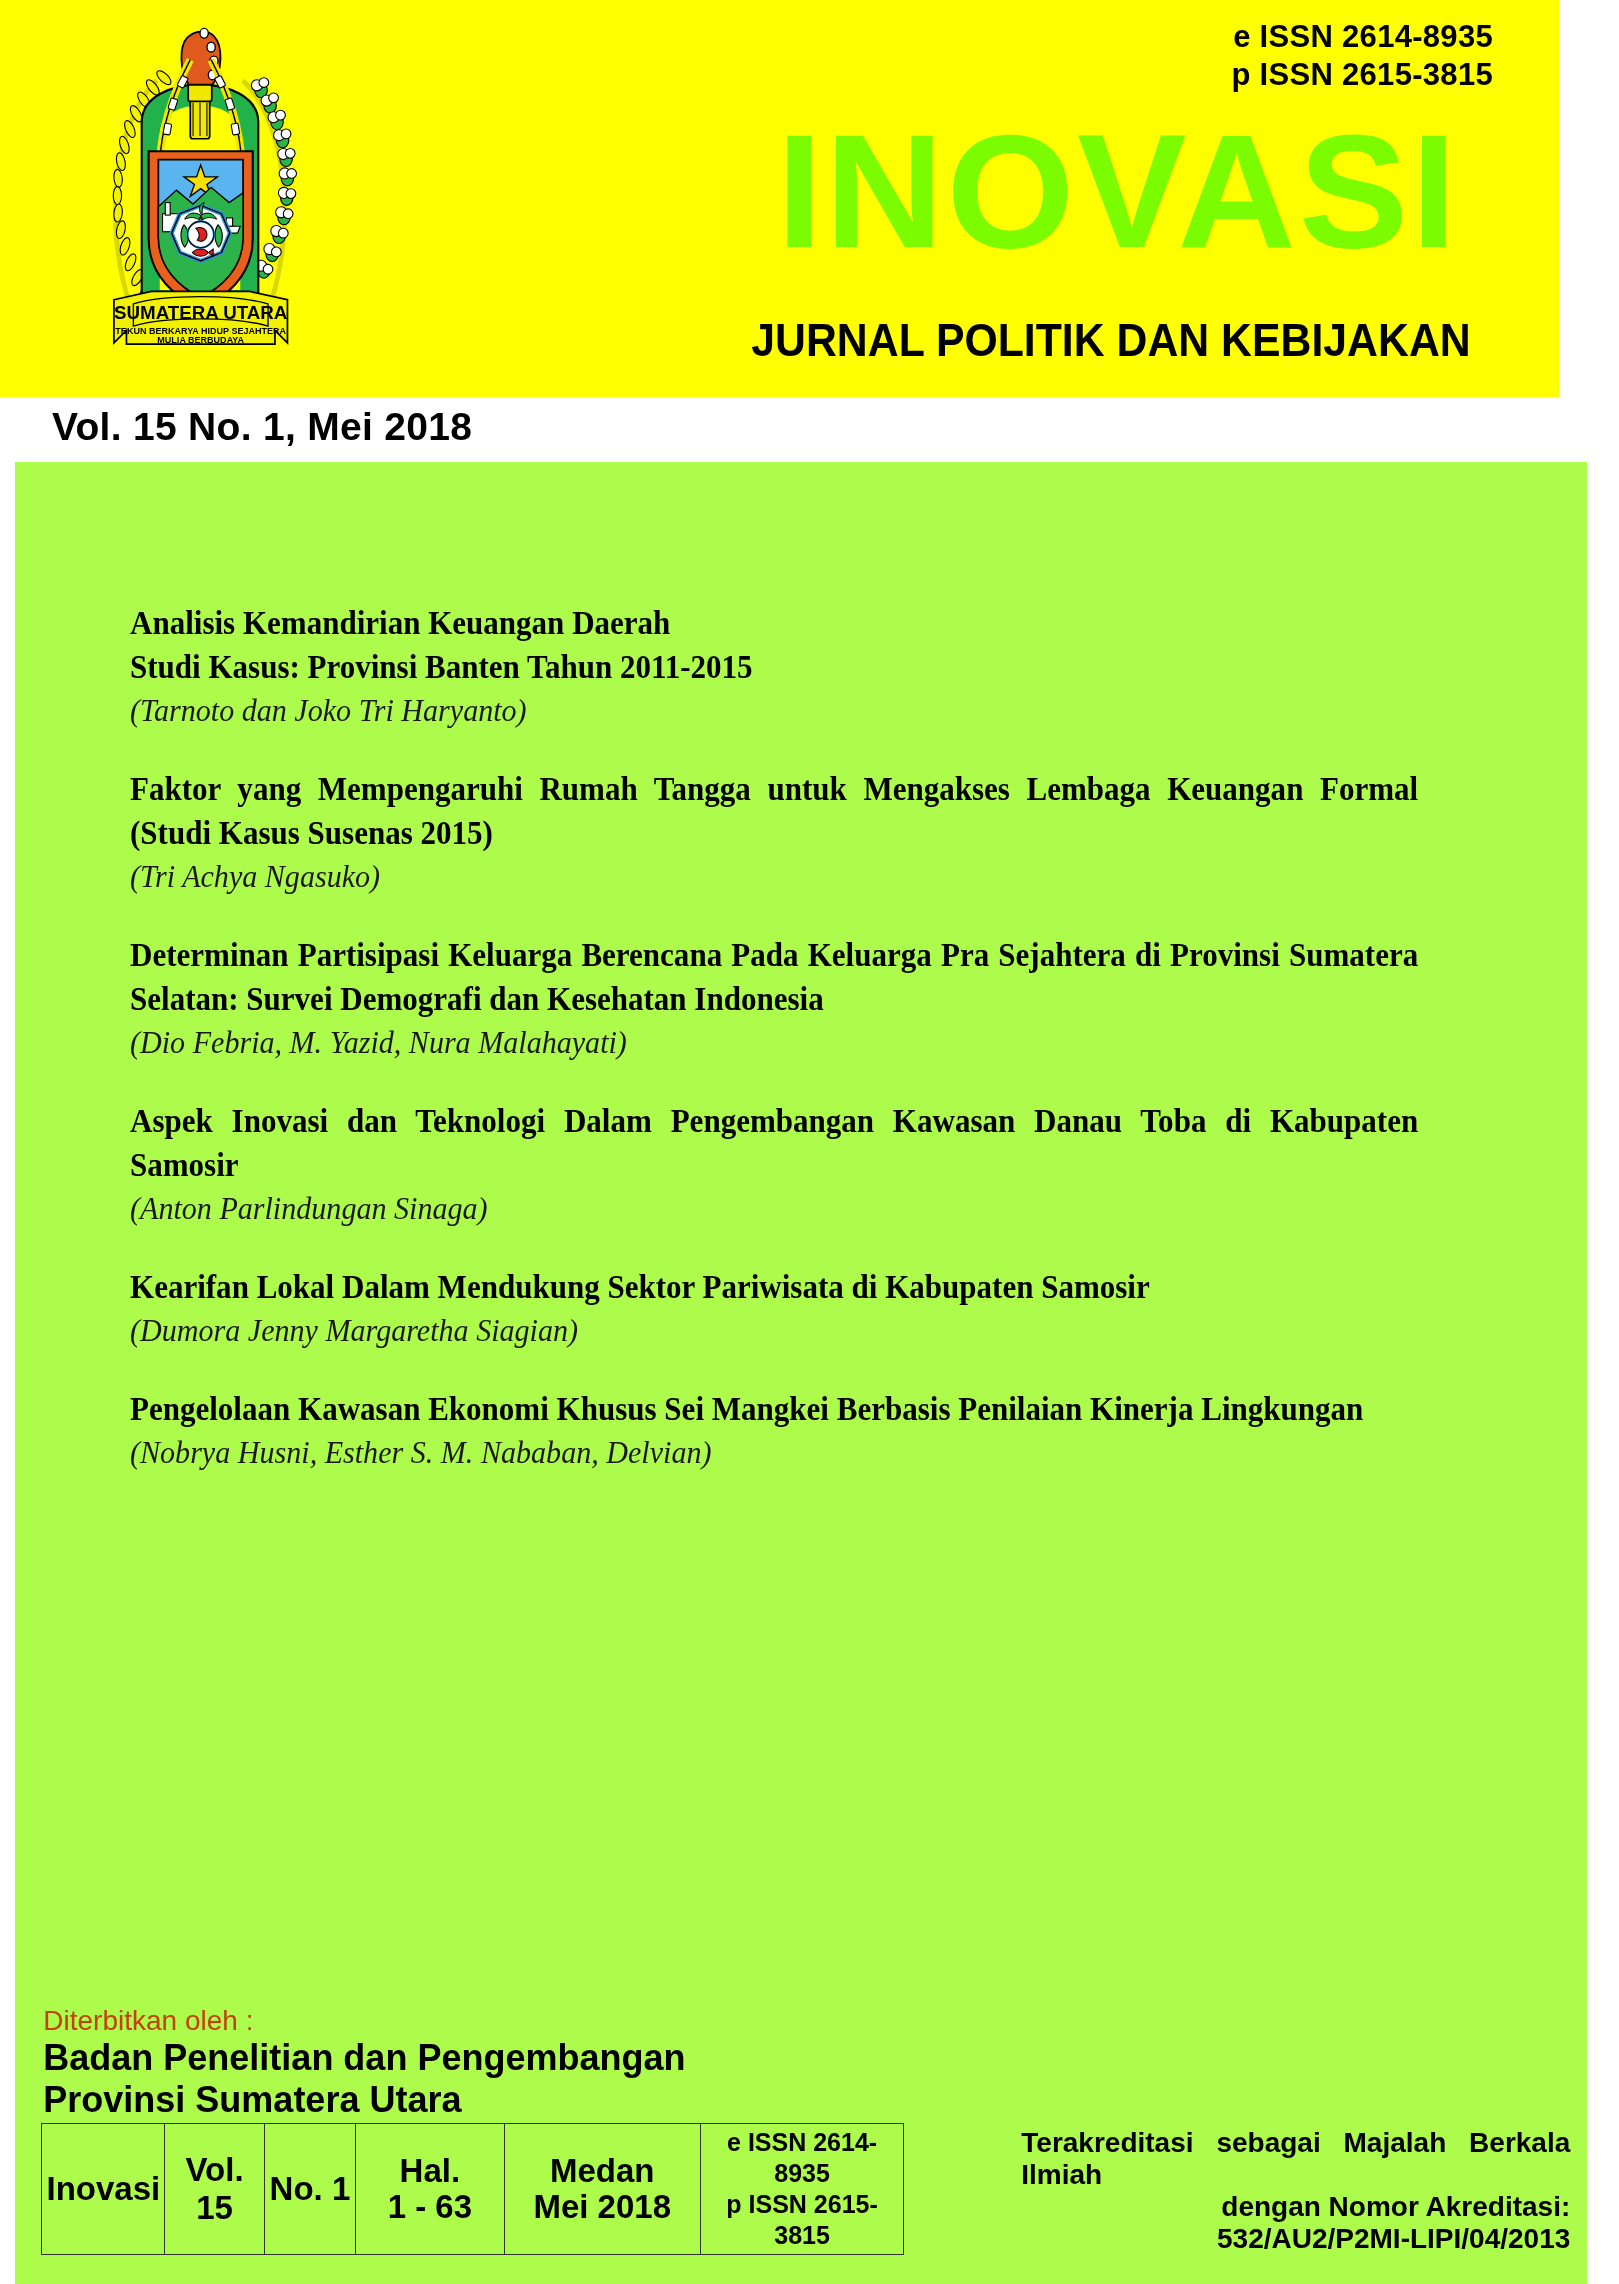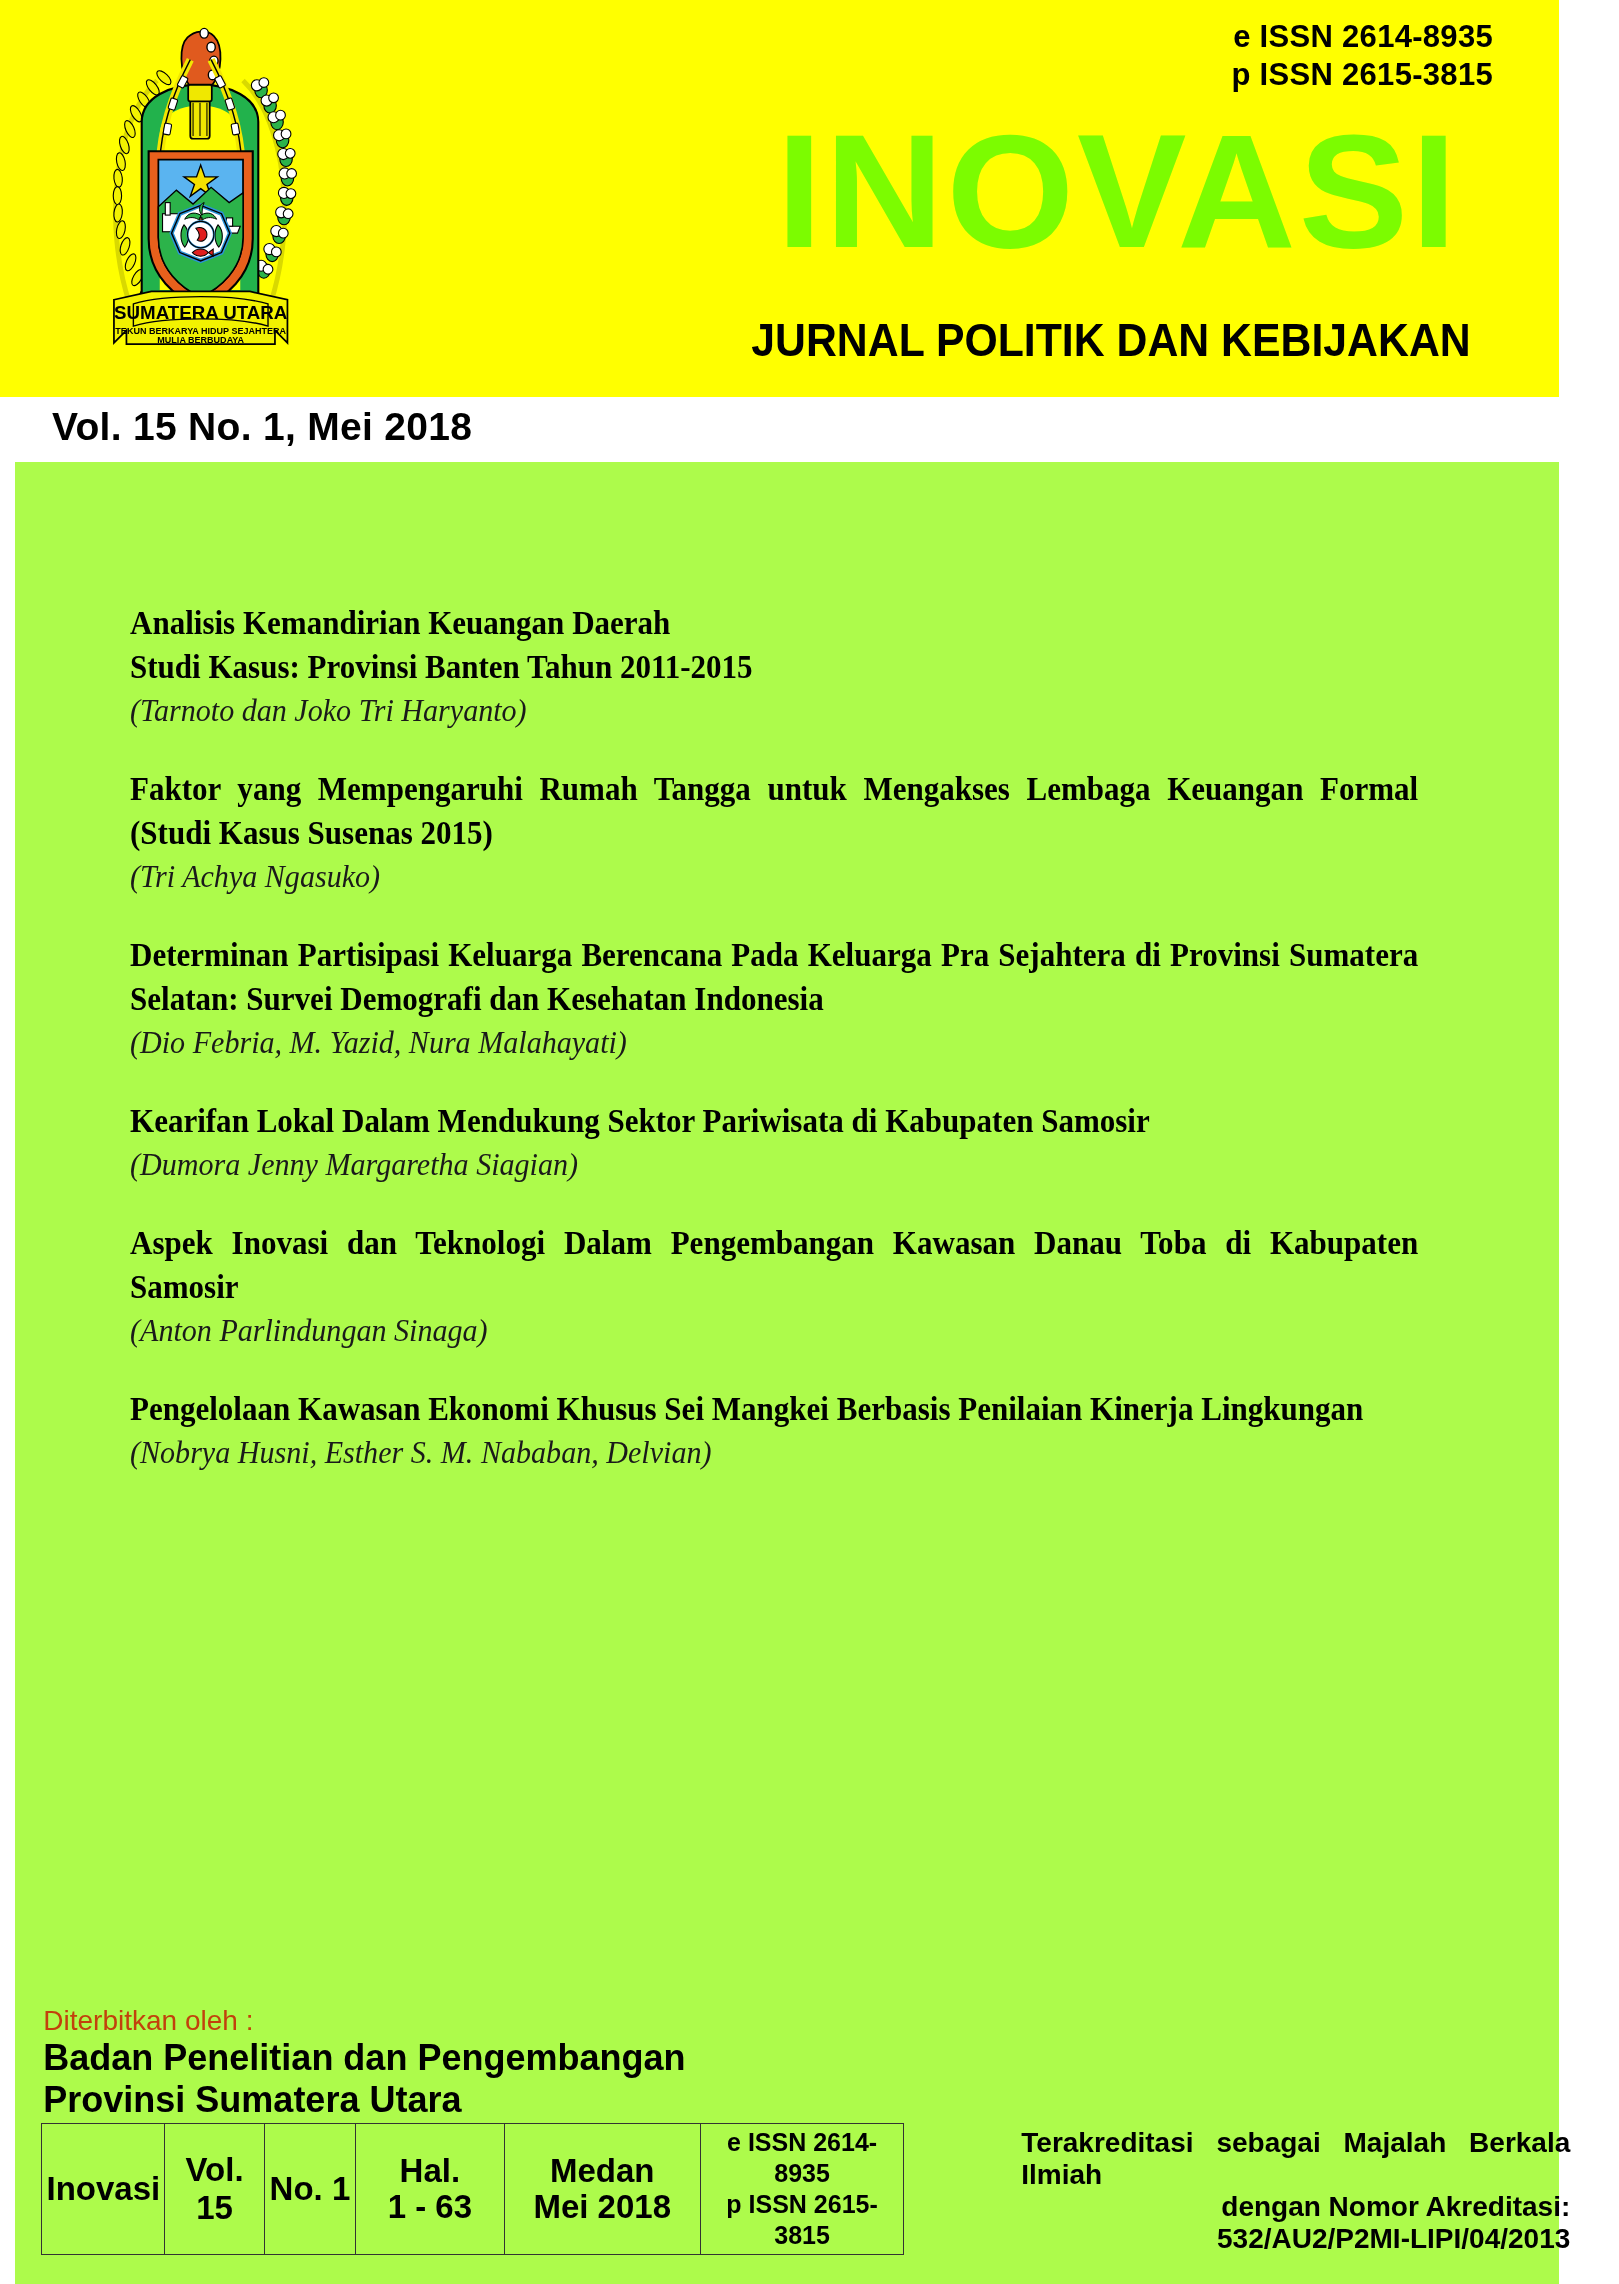--- a/index.html
+++ b/index.html
@@ -106,20 +106,21 @@
   }
 
   
   .body-panel {
     position: absolute;
     left: 15.3px;
     top: 462px;
     width: 1544px;
     height: 1822px;
     background: #adfb4b;
+    padding-left: 28px;
   }
 
   .toc {
     position: absolute;
     left: 115px;
     top: 139px;
     width: 1288px;
   }
   .toc-entry { margin-bottom: 36px; }
   .toc-title {
@@ -393,27 +394,27 @@
       <div class="toc-title">Faktor yang Mempengaruhi Rumah Tangga untuk Mengakses Lembaga Keuangan Formal (Studi Kasus Susenas 2015)</div>
       <div class="toc-authors">(Tri Achya Ngasuko)</div>
     </div>
 
     <div class="toc-entry">
       <div class="toc-title">Determinan Partisipasi Keluarga Berencana Pada Keluarga Pra Sejahtera di Provinsi Sumatera Selatan: Survei Demografi dan Kesehatan Indonesia</div>
       <div class="toc-authors">(Dio Febria, M. Yazid, Nura Malahayati)</div>
     </div>
 
     <div class="toc-entry">
+      <div class="toc-title">Aspek Inovasi dan Teknologi Dalam Pengembangan Kawasan Danau Toba di Kabupaten Samosir</div>
+      <div class="toc-authors">(Anton Parlindungan Sinaga)</div>
+    </div>
+
+    <div class="toc-entry">
       <div class="toc-title">Kearifan Lokal Dalam Mendukung Sektor Pariwisata di Kabupaten Samosir</div>
       <div class="toc-authors">(Dumora Jenny Margaretha Siagian)</div>
-    </div>
-
-    <div class="toc-entry">
-      <div class="toc-title">Aspek Inovasi dan Teknologi Dalam Pengembangan Kawasan Danau Toba di Kabupaten Samosir</div>
-      <div class="toc-authors">(Anton Parlindungan Sinaga)</div>
     </div>
 
     <div class="toc-entry">
       <div class="toc-title">Pengelolaan Kawasan Ekonomi Khusus Sei Mangkei Berbasis Penilaian Kinerja Lingkungan</div>
       <div class="toc-authors">(Nobrya Husni, Esther S. M. Nababan, Delvian)</div>
     </div>
 
   </div>
 
   <div class="publisher">

